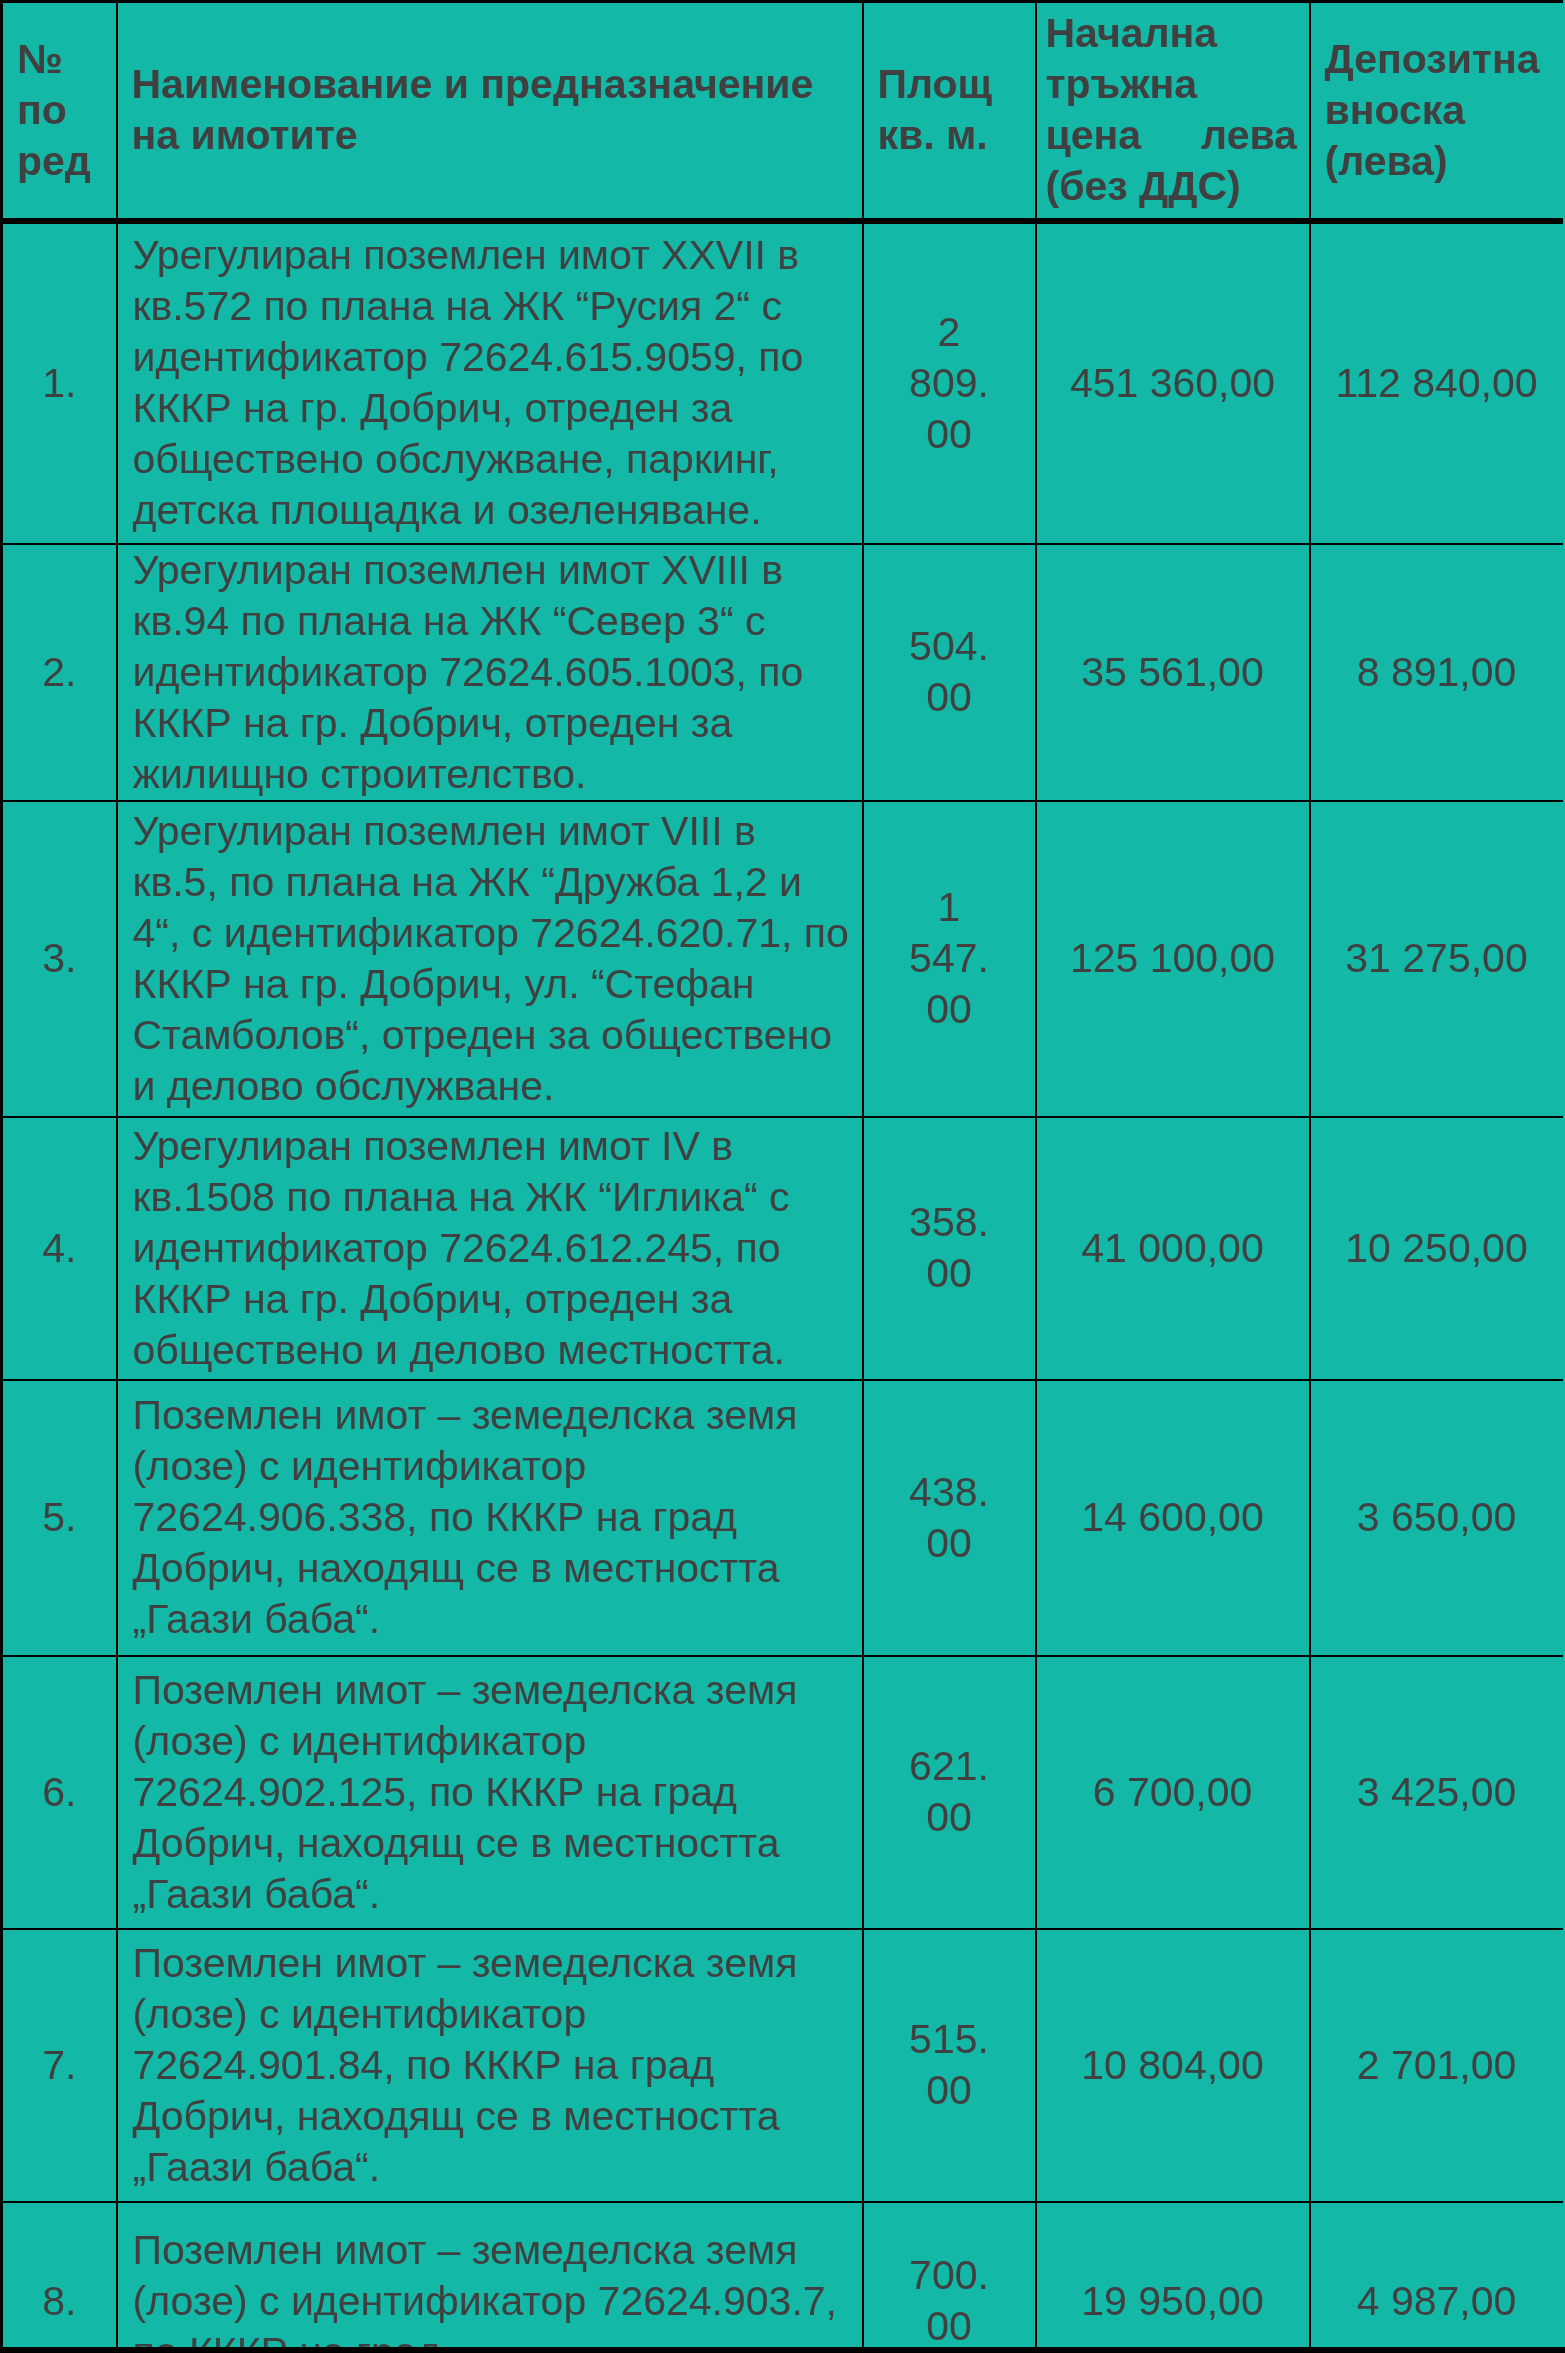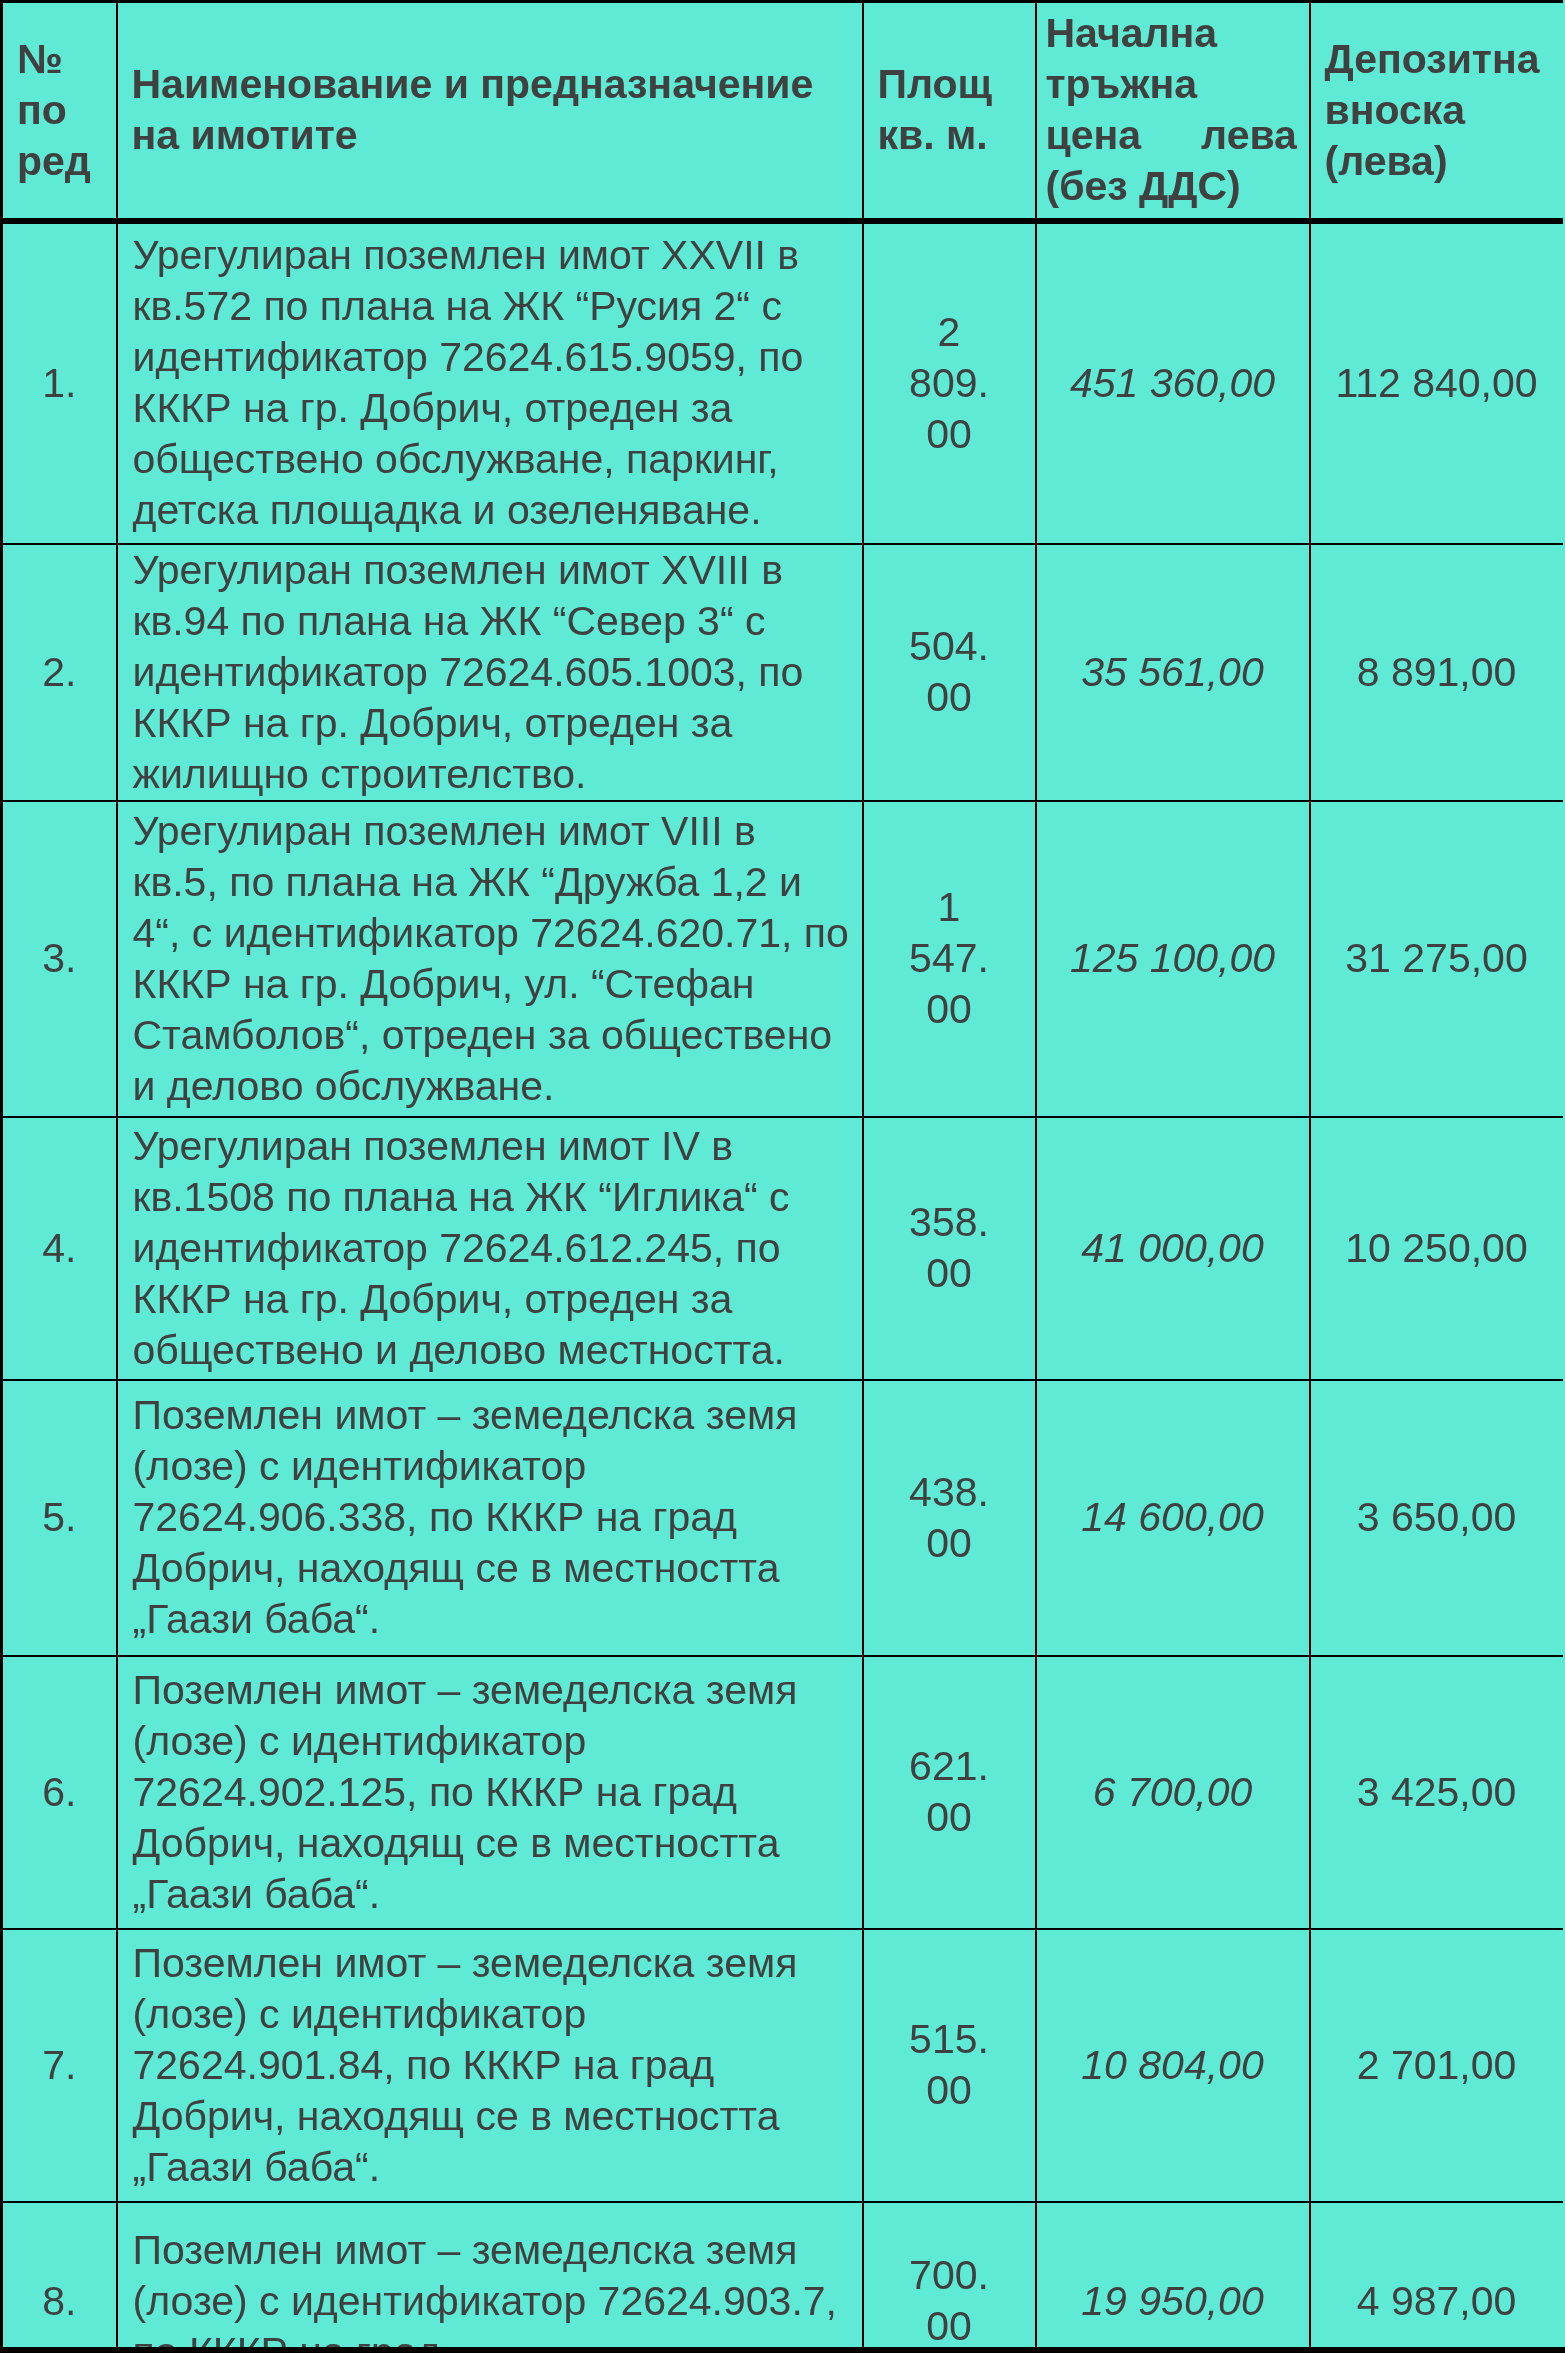--- a/index.html
+++ b/index.html
@@ -1,20 +1,20 @@
 <!DOCTYPE html>
 <html style="font-size:13.3px"><head>
 <meta charset="utf-8">
 <style>
   html, body { margin:0; padding:0; background:#ffffff; }
   .page {
     position:relative;
     width:1565px; height:2354px;
     overflow:hidden;
-    background:#5eead4;
+    background:#14b8a6;
     font-family:"Liberation Sans", sans-serif;
     color:#404040;
   }
   table.doc-table {
     border-collapse:collapse;
     table-layout:fixed;
     width:1562px;
     font-size:41px;
     line-height:51px;
   }
@@ -42,21 +42,21 @@
   .doc-table th {
     font-weight:bold;
     text-align:left;
     padding:0 11.6px 0 14px;
   }
   .doc-table th.h-price { text-align:justify;padding-left:9px; }
 
   .doc-table td.c-num   { text-align:center; padding:0 3.3px; }
   .doc-table td.c-name  { text-align:left; padding:0 11.6px 0 15px;margin-left:14px; }
   .doc-table td.c-area  { text-align:center; padding:0 36px; }
-  .doc-table td.c-price { text-align:center; padding:0 20px;font-style:italic; }
+  .doc-table td.c-price { text-align:center; padding:0 20px; }
   .doc-table td.c-deposit { text-align:center; padding:0 24px; }
 
   .bottom-bar {
     position:absolute;
     left:0; bottom:0;
     width:1565px; height:6.6px;
     background:#000000;
   }
 </style>
 </head>

